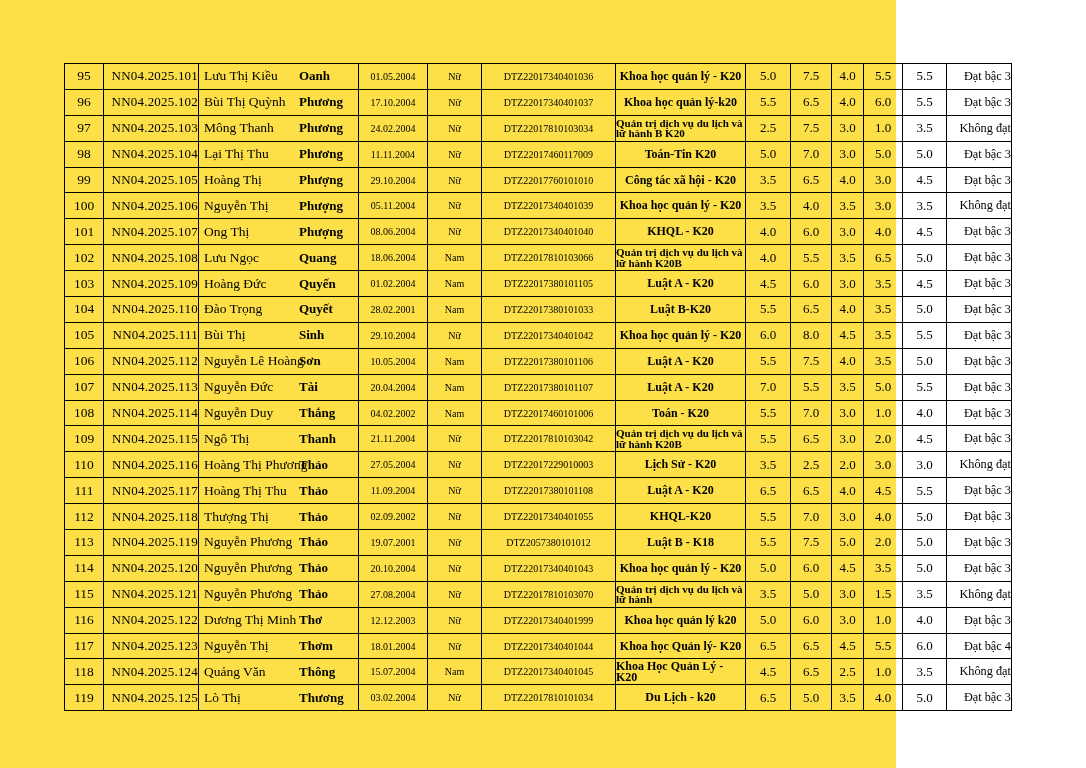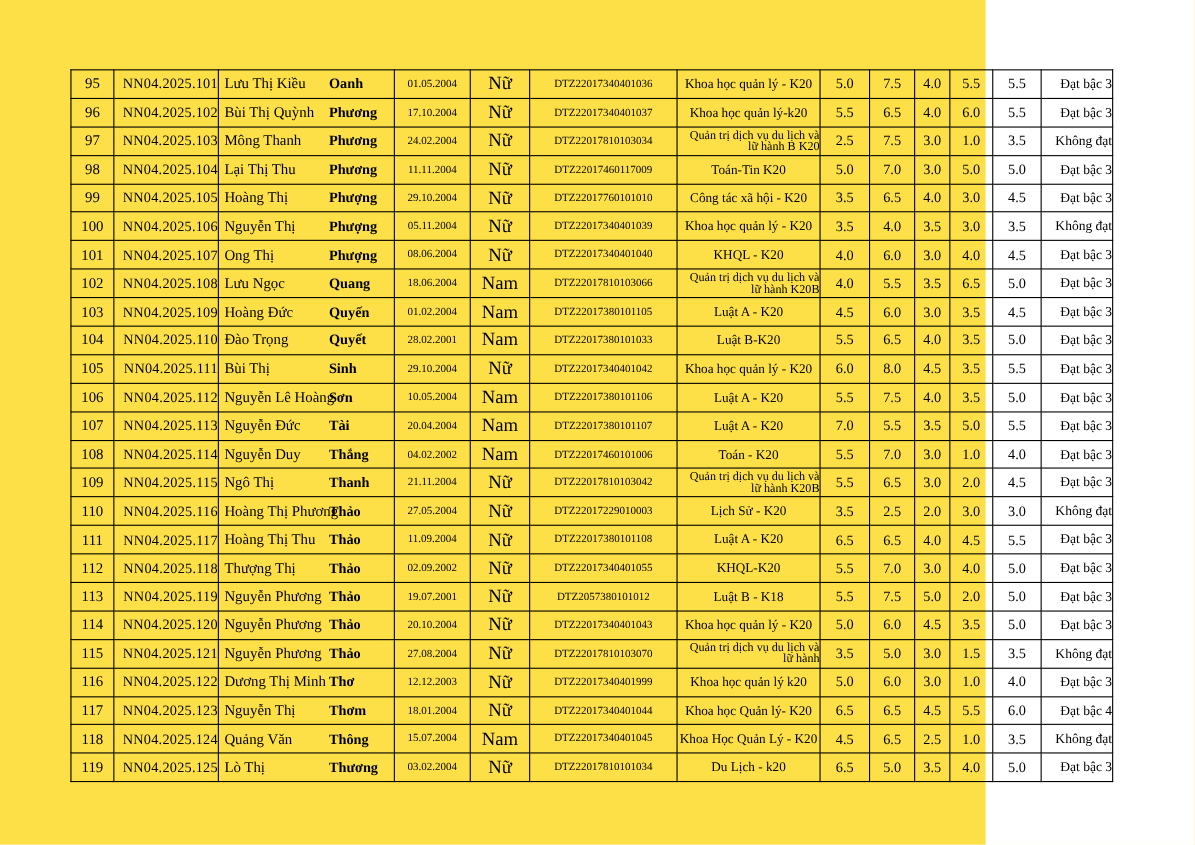--- a/index.html
+++ b/index.html
@@ -32,27 +32,27 @@
     height: 24.9px;
     overflow: hidden;
     vertical-align: middle;
   }
   td.c-stt      { font-size: 13.5px; text-align: center; }
   td.c-code     { font-size: 13px; font-weight: normal; text-align: right; letter-spacing: 0.2px; }
   td.c-name     { font-size: 13.5px; position: relative; overflow: visible; }
   td.c-name .family { position: absolute; left: 5px; top: 50%; transform: translateY(-50%); white-space: nowrap; }
   td.c-name .given  { position: absolute; left: 100px; top: 50%; transform: translateY(-50%); font-weight: bold; font-size: 13px; white-space: nowrap; }
   td.c-dob      { font-size: 10px; text-align: center; }
-  td.c-gender   { font-size: 17px;   text-align: center; }
+  td.c-gender   { font-size: 10px;   text-align: center; }
   td.c-sid      { font-size: 10px;   text-align: center; border-left: 5px double #000000; }
   td.c-major .mjr {
     display: flex; align-items: center; justify-content: center;
     height: 24.9px; overflow: hidden;
   }
-  td.c-major .mjr span { font-size: 12px; line-height: 11px; text-align: right; display: block; }
+  td.c-major .mjr span { font-size: 12px; line-height: 11px; text-align: left; display: block; font-weight: bold; }
   td.c-major .mjr span.small { font-size: 11px; line-height: 10.5px; }
   td.c-score    { font-size: 13px;   text-align: center; }
   td.c-result   { font-size: 12.3px; text-align: right; }
 </style>
 </head>
 <body>
 
 <div class="page">
   <table class="results">
     <colgroup>

